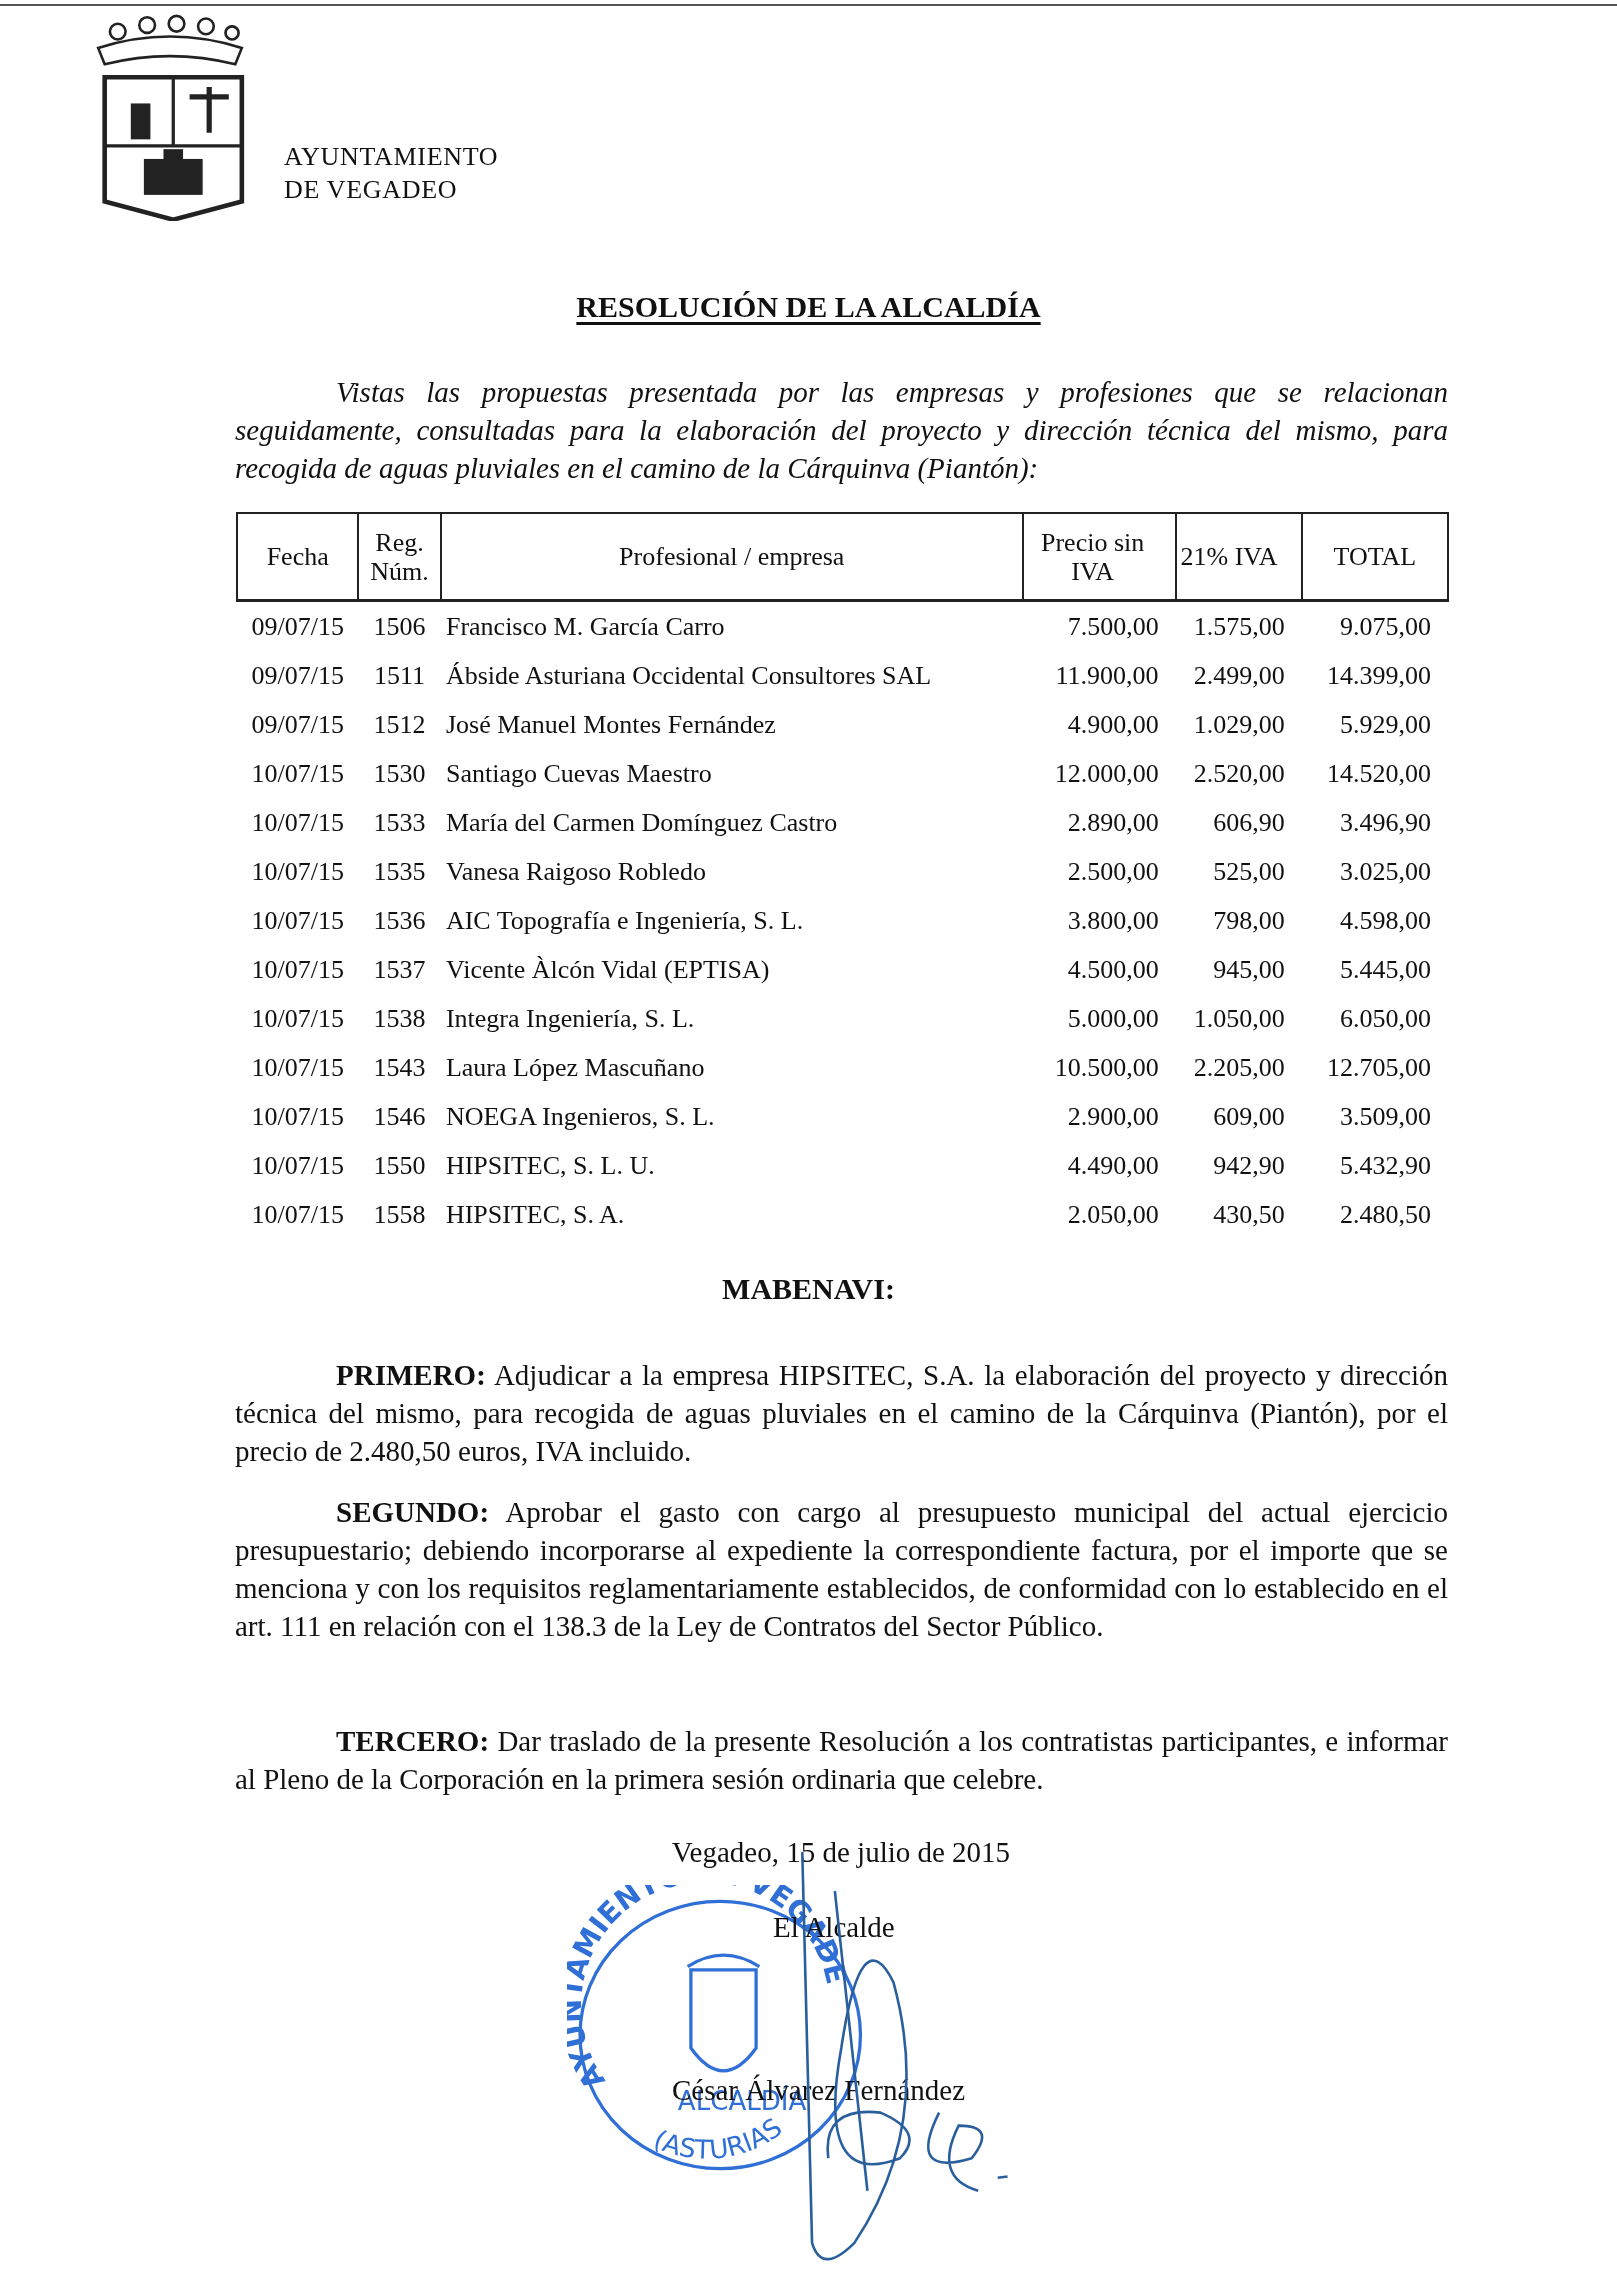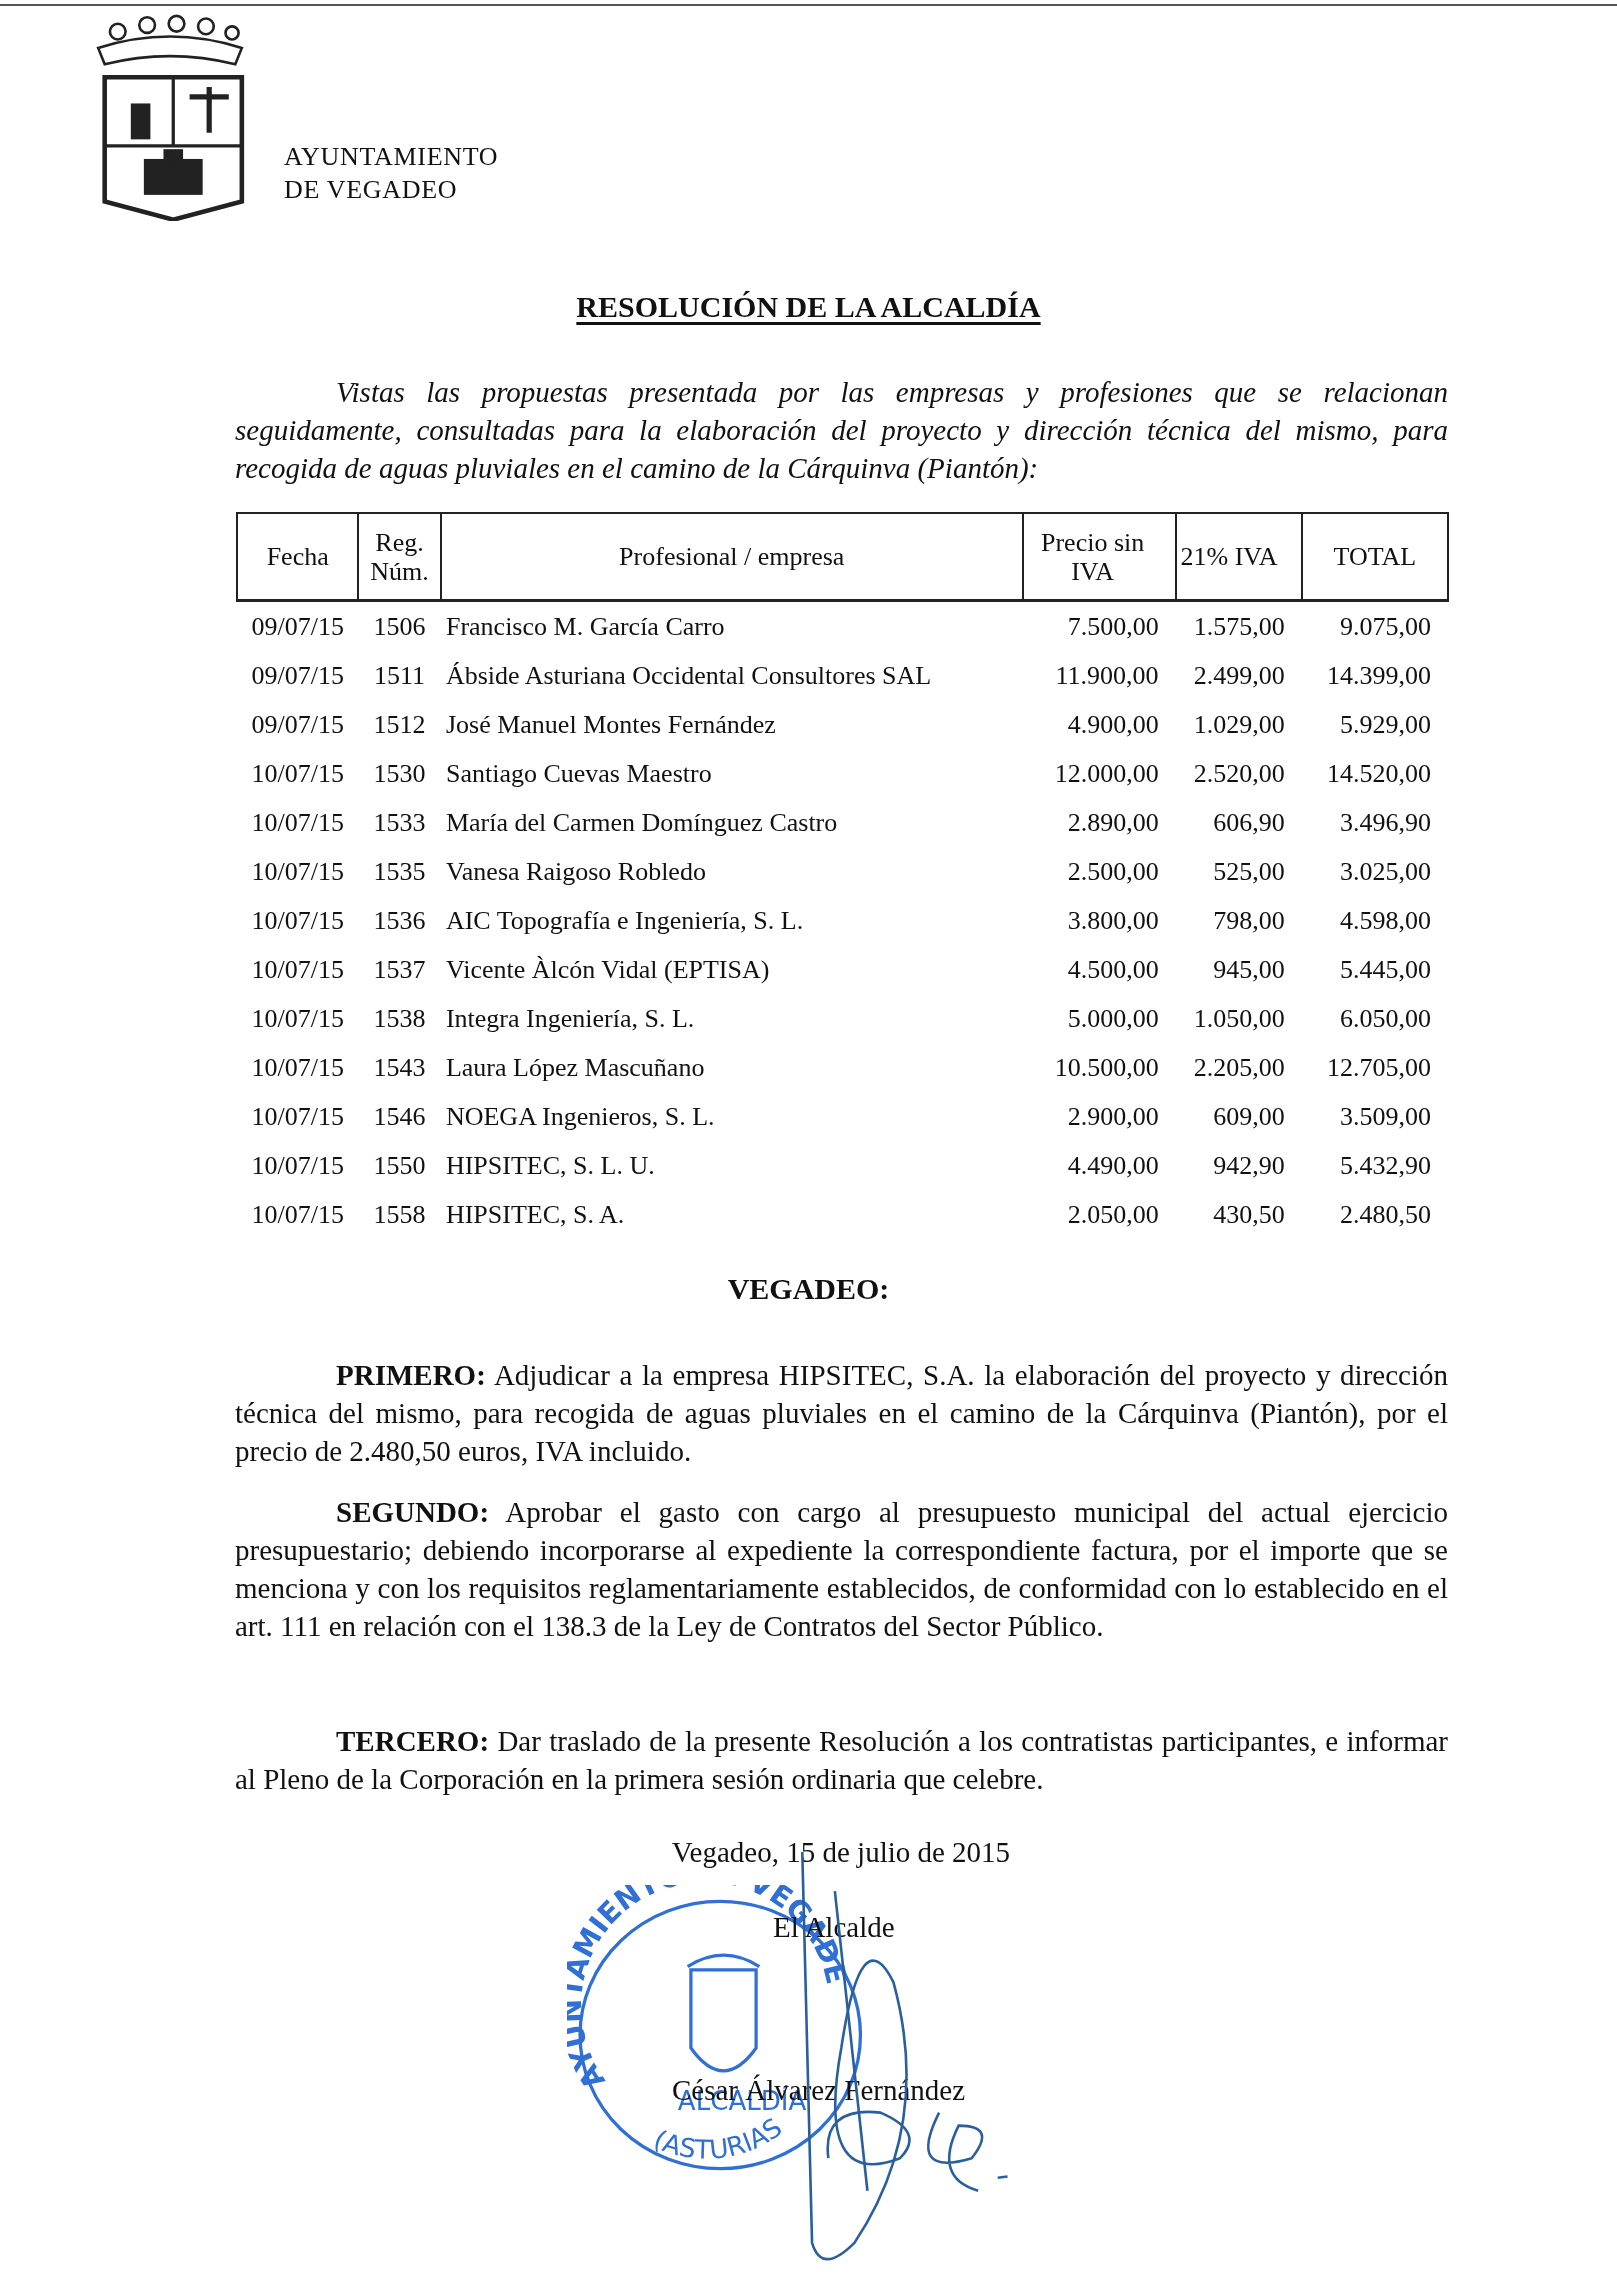--- a/index.html
+++ b/index.html
@@ -179,21 +179,21 @@
         <td class="c-date">10/07/15</td>
         <td class="c-reg">1558</td>
         <td class="c-name">HIPSITEC, S. A.</td>
         <td class="c-num">2.050,00</td>
         <td class="c-num c-iva">430,50</td>
         <td class="c-num c-total">2.480,50</td>
       </tr>
     </tbody>
 </table>
 
-<div class="resuelvo">VEGADEO:</div>
+<div class="resuelvo">MABENAVI:</div>
 
 <div class="para primero"><span class="indent"></span><b>PRIMERO:</b><span> Adjudicar a la empresa HIPSITEC, S.A. la elaboración del proyecto y dirección técnica del mismo, para recogida de aguas pluviales en el camino de la Cárquinva (Piantón), por el precio de 2.480,50 euros, IVA incluido.</span></div>
 
 <div class="para segundo"><span class="indent"></span><b>SEGUNDO:</b><span> Aprobar el gasto con cargo al presupuesto municipal del actual ejercicio presupuestario; debiendo incorporarse al expediente la correspondiente factura, por el importe que se menciona y con los requisitos reglamentariamente establecidos, de conformidad con lo establecido en el art. 111 en relación con el 138.3 de la Ley de Contratos del Sector Público.</span></div>
 
 <div class="para tercero"><span class="indent"></span><b>TERCERO:</b><span> Dar traslado de la presente Resolución a los contratistas participantes, e informar al Pleno de la Corporación en la primera sesión ordinaria que celebre.</span></div>
 
 <div class="place-date">Vegadeo, 15 de julio de 2015</div>
 
 <svg class="stamp" viewBox="0 0 480 460">

